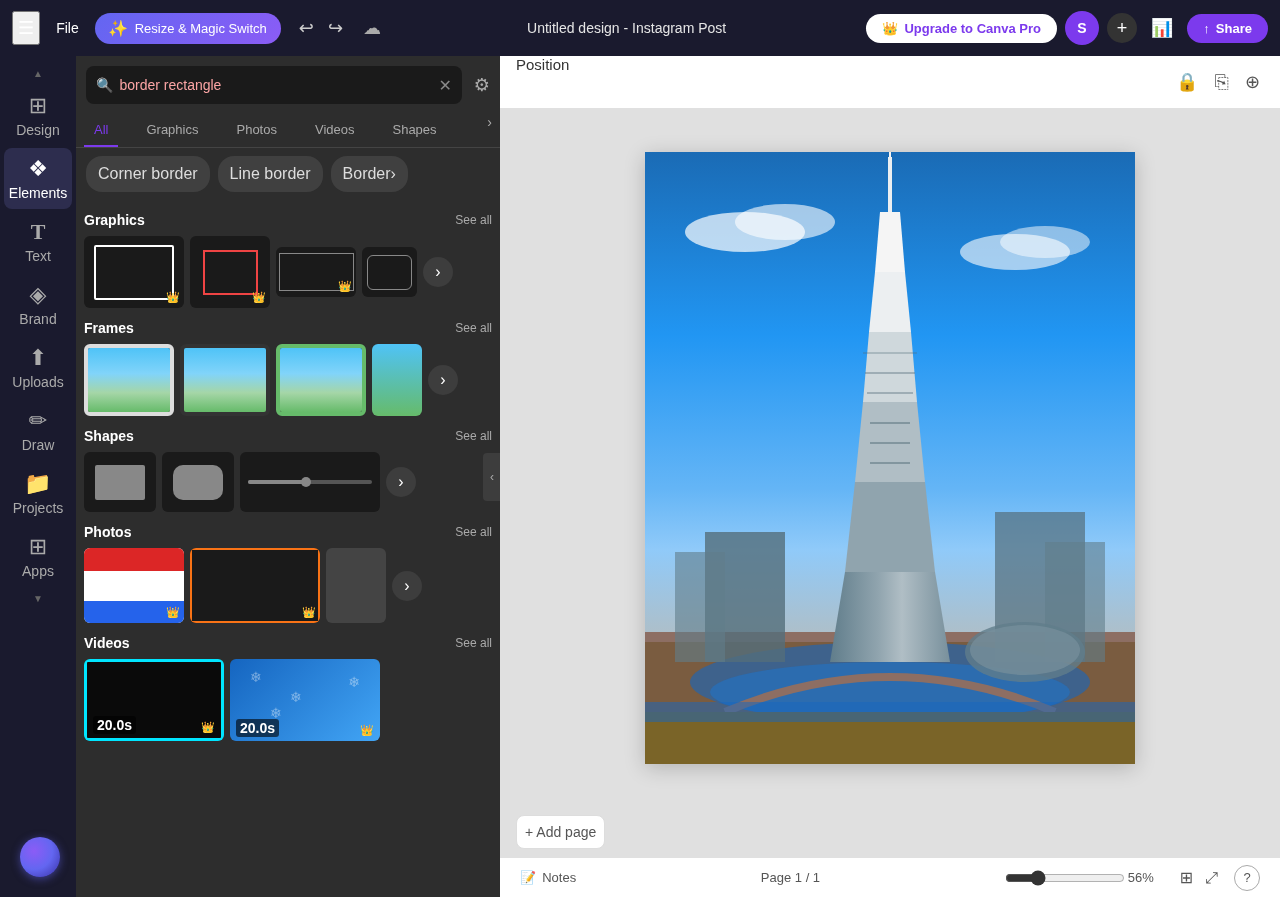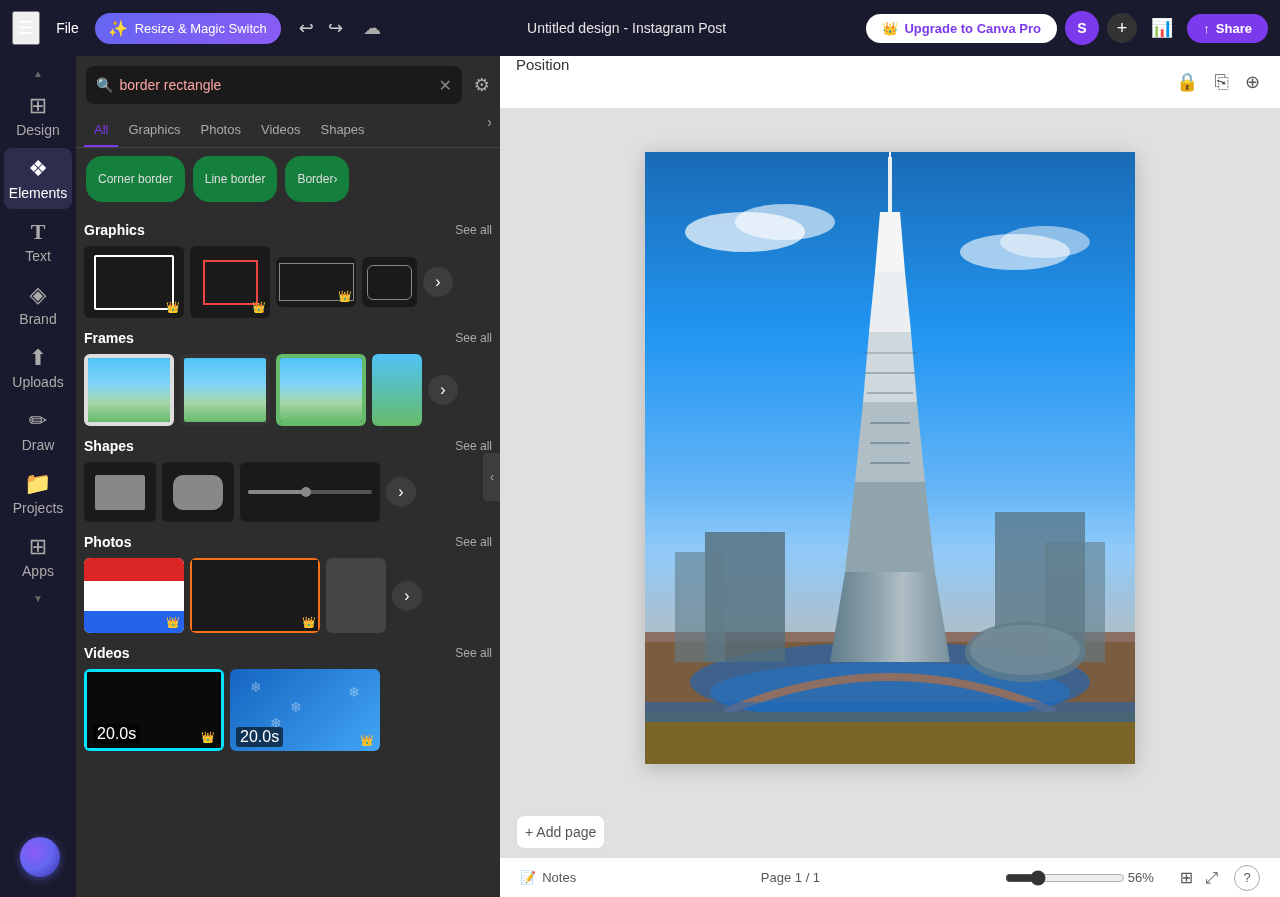--- a/index.html
+++ b/index.html
@@ -152,39 +152,39 @@
       color: #fca5a5; font-size: 14px;
     }
     .search-clear { background: transparent; border: none; color: #888; font-size: 16px; cursor: pointer; }
     .search-filter { background: transparent; border: none; color: #aaa; font-size: 18px; cursor: pointer; margin-left: 4px; }
 
     
     .tabs-row {
       display: flex; align-items: flex-start;
       padding: 0 8px;
       border-bottom: 1px solid #444;
-      gap: 0;
+      gap: 18px;
       flex-shrink: 0;
     }
     .tab-btn {
       background: transparent; border: none;
       color: #aaa; font-size: 13px;
       padding: 8px 10px;
       cursor: pointer;
       border-bottom: 2px solid transparent;
       white-space: nowrap;
     }
     .tab-btn.active { color: #7c3aed; border-bottom: 2px solid #7c3aed; }
     .tab-chevron { background: transparent; border: none; color: #aaa; cursor: pointer; font-size: 14px; margin-left: auto; }
 
     
     .filter-chips { display: flex; gap: 8px; padding: 8px 10px; overflow-x: auto; flex-shrink: 0; }
     .filter-chip {
-      background: #15803d; border: none; border-radius: 16px;
-      color: #ddd; font-size: 12px; padding: 16px 12px; cursor: pointer; white-space: nowrap;
+      background: #404040; border: none; border-radius: 16px;
+      color: #ddd; font-size: 16px; padding: 9px 12px; cursor: pointer; white-space: nowrap;
     }
 
     
     .results-scroll { flex: 1; overflow-y: auto; padding: 0 8px 8px; }
     .results-scroll::-webkit-scrollbar { width: 4px; }
     .results-scroll::-webkit-scrollbar-track { background: #2d2d2d; }
     .results-scroll::-webkit-scrollbar-thumb { background: #555; border-radius: 2px; }
 
     
     .section { margin-top: 12px; }
@@ -309,22 +309,22 @@
     }
     .video-blue-bg {
       width: 150px; height: 82px;
       background: linear-gradient(135deg, #1565c0, #42a5f5);
       border-radius: 4px;
       position: relative;
       overflow: hidden;
     }
     .video-timestamp {
       position: absolute; bottom: 4px; left: 6px;
-      background: rgba(0,0,0,0.6); color: #fff; font-size: 16px;
-      padding: 1px 4px; border-radius: 3px;
+      background: rgba(0,0,0,0.6); color: #fff; font-size: 14px;
+      padding: 1px 4px; border-radius: 3px; font-weight: bold;
     }
     .video-crown { position: absolute; bottom: 4px; right: 6px; font-size: 11px; color: #f59e0b; }
 
     
     .hide-panel-btn {
       position: absolute; right: -1px; top: 50%;
       transform: translateY(-50%);
       background: #3d3d3d; border: none;
       width: 18px; height: 48px;
       border-radius: 4px 0 0 4px;

